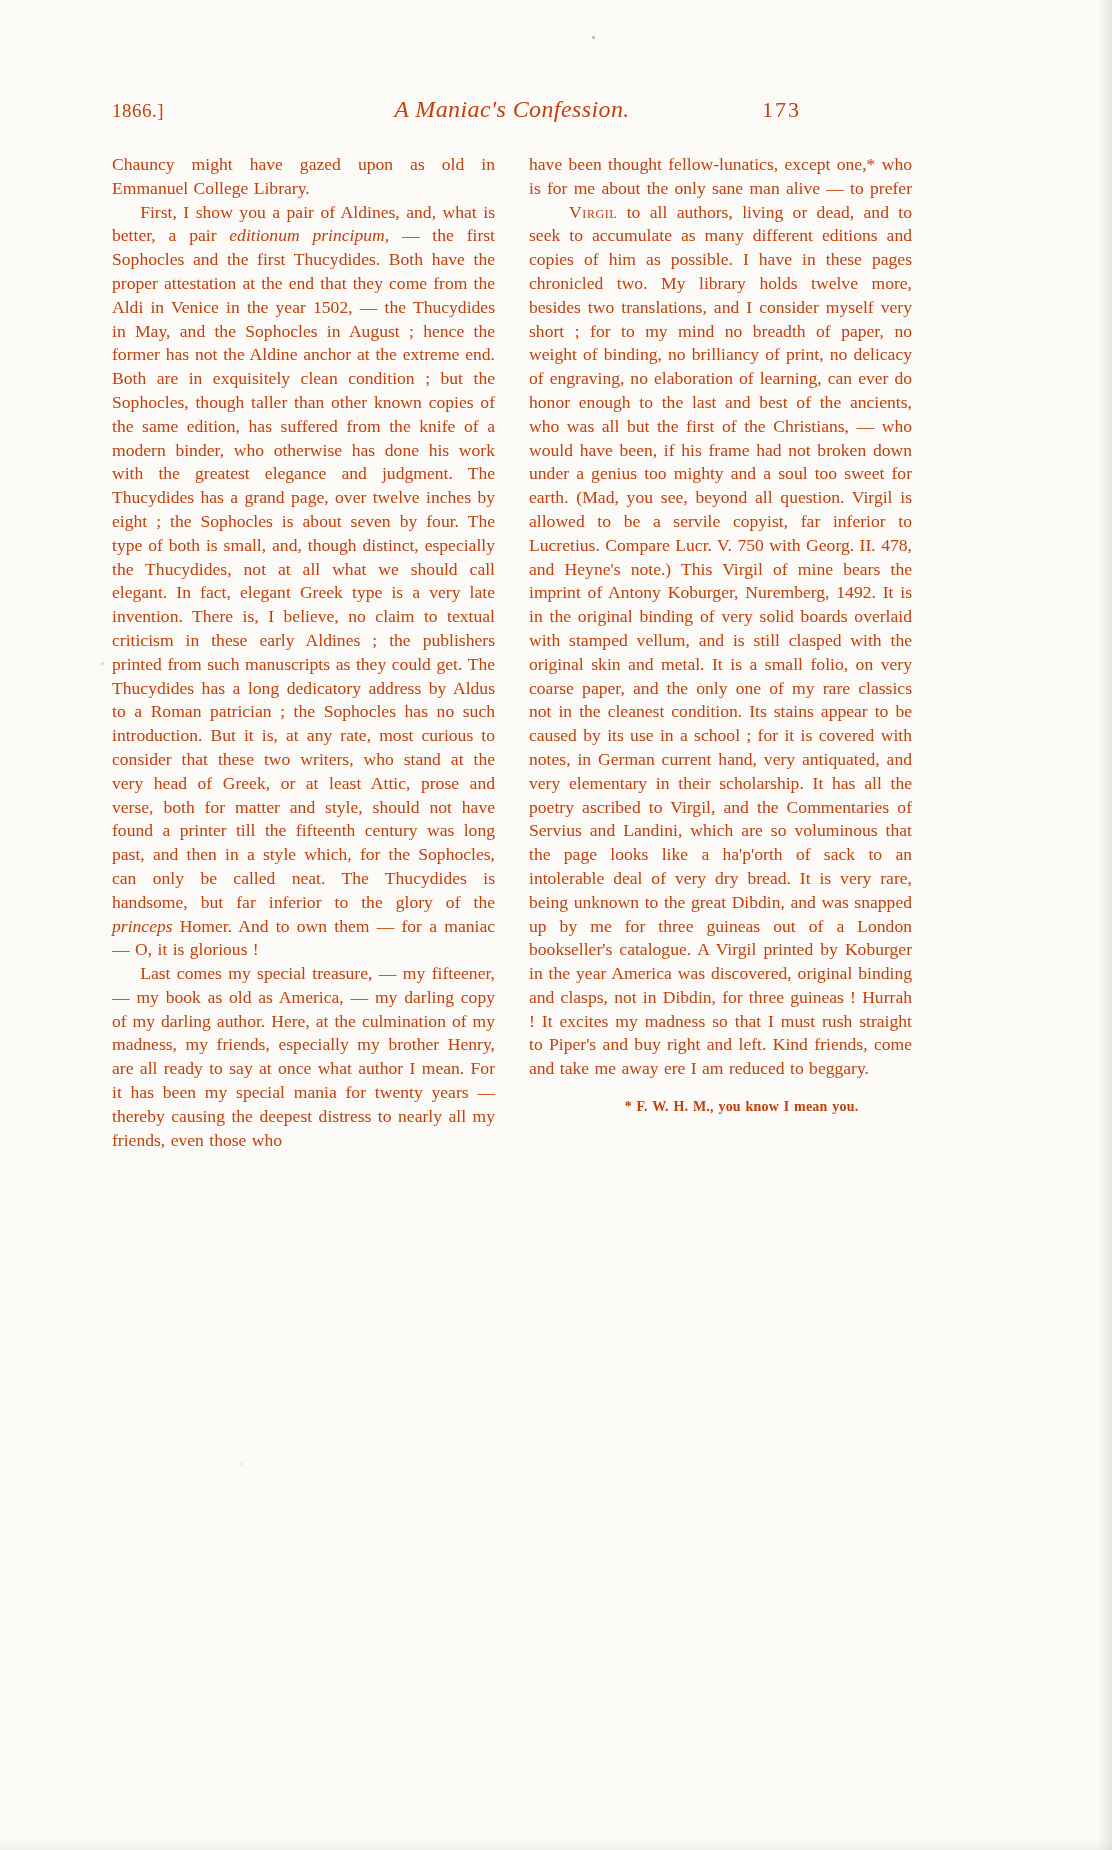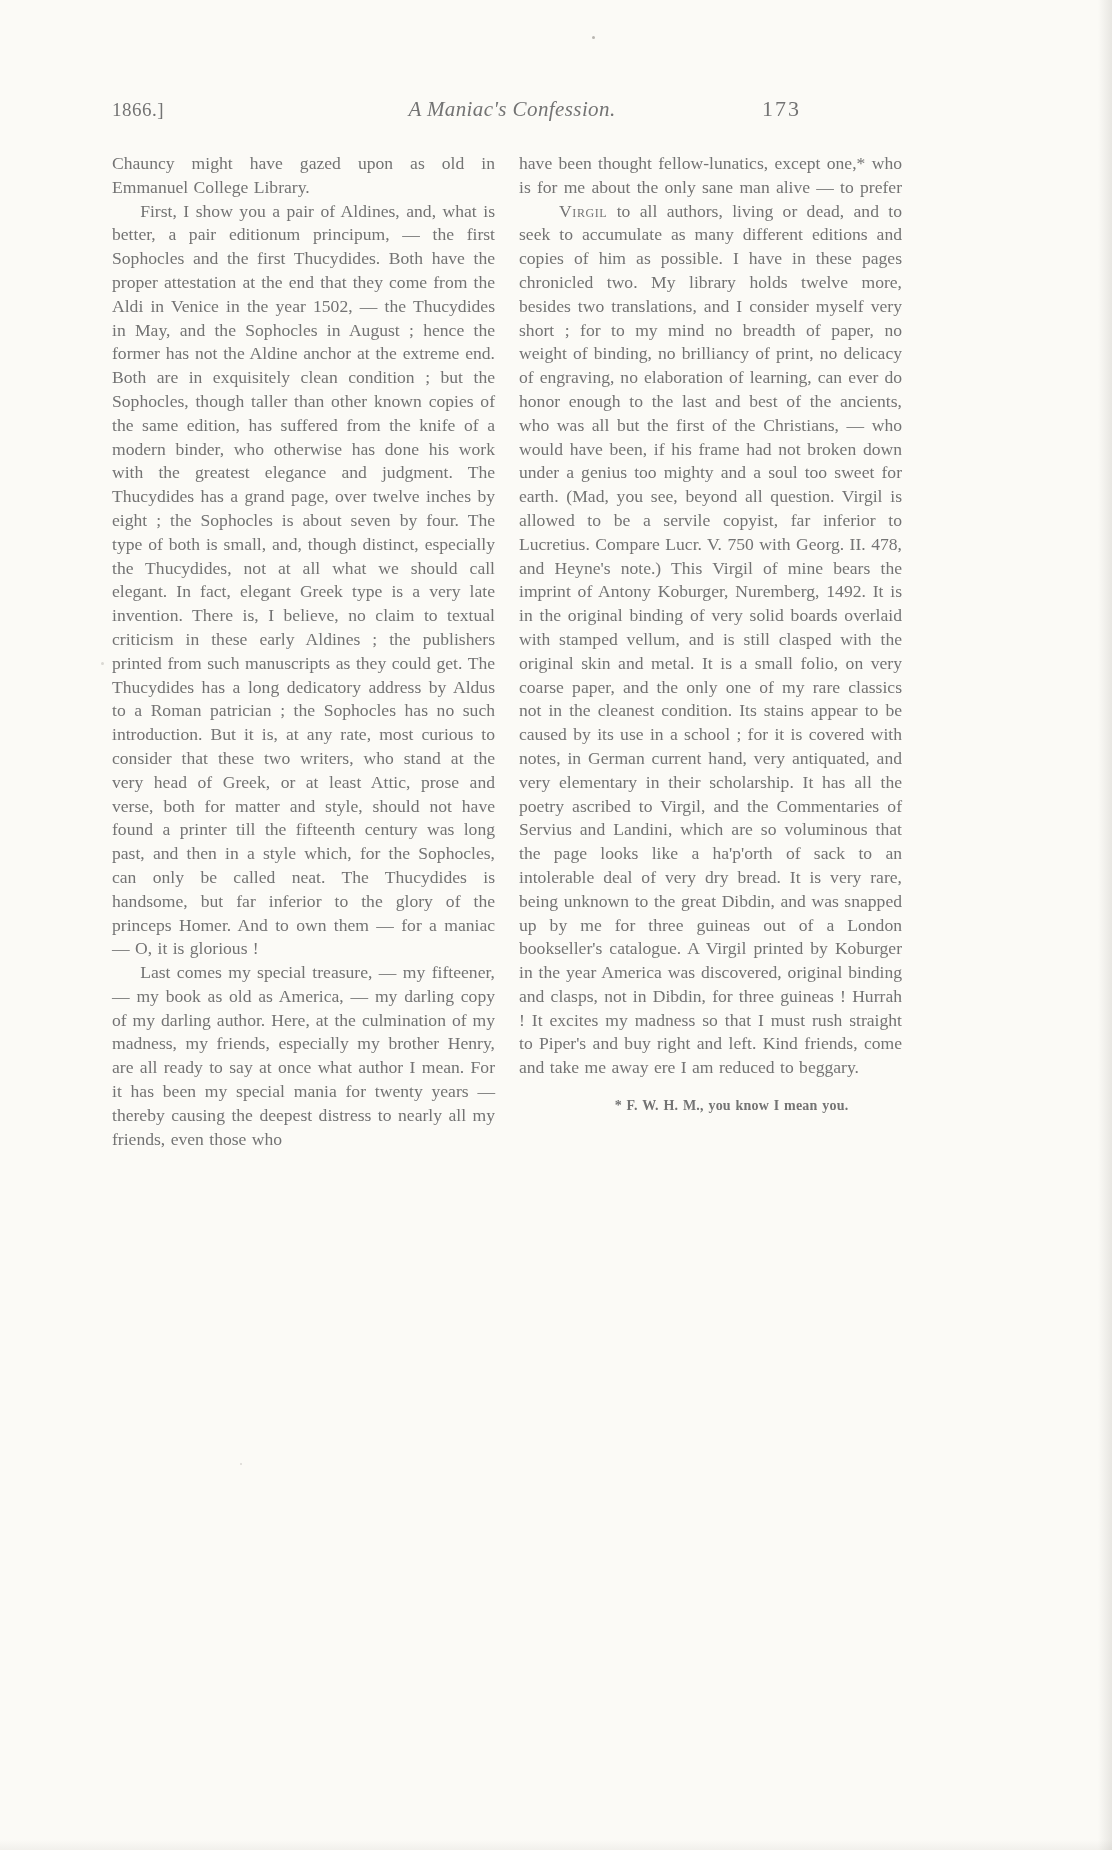--- a/index.html
+++ b/index.html
@@ -8,21 +8,21 @@
     width: 1112px;
     height: 1850px;
     background: #efeee9;
     font-family: "Liberation Serif", "DejaVu Serif", serif;
   }
   .page {
     position: relative;
     width: 1112px;
     height: 1850px;
     background: #fbfaf6;
-    color: #737373;
+    color: #c2410c;
     overflow: hidden;
   }
   .scan-edge {
     position: absolute;
     top: 0; right: 0; bottom: 0;
     width: 14px;
     background: linear-gradient(to right, rgba(0,0,0,0), rgba(60,55,45,0.10));
     pointer-events: none;
   }
   .scan-edge-bottom {
@@ -54,45 +54,45 @@
   }
   .page-header .year {
     width: 150px;
     font-size: 19px;
     letter-spacing: 0.5px;
   }
   .page-header .title {
     flex: 1;
     text-align: center;
     font-style: italic;
-    font-size: 21px;
+    font-size: 24px;
     letter-spacing: 0.4px;
   }
   .page-header .pagenum {
     width: 150px;
     text-align: left;
     font-size: 22px;
     letter-spacing: 2px;
   }
   .cols {
     display: flex;
-    gap: 24px;
+    gap: 34px;
     margin-top: 30px;
   }
   .col {
     width: 383px;
     text-align: justify;
     font-size: 17.6px;
     line-height: 23.8px;
     word-spacing: 1px;
   }
   p.para { margin: 0; }
   p.para.indent { text-indent: 1.6em; }
   .normal { font-style: normal; }
-  .italic { }
+  .italic { font-style: italic; }
   .smallcaps { font-variant: small-caps; letter-spacing: 0.6px; margin-left: 40px; }
   .footnote {
     margin-top: 14px;
     font-size: 14px;
     font-weight: bold;
     text-align: center;
     text-indent: 3em;
     letter-spacing: 0.2px;
   }
 </style>

